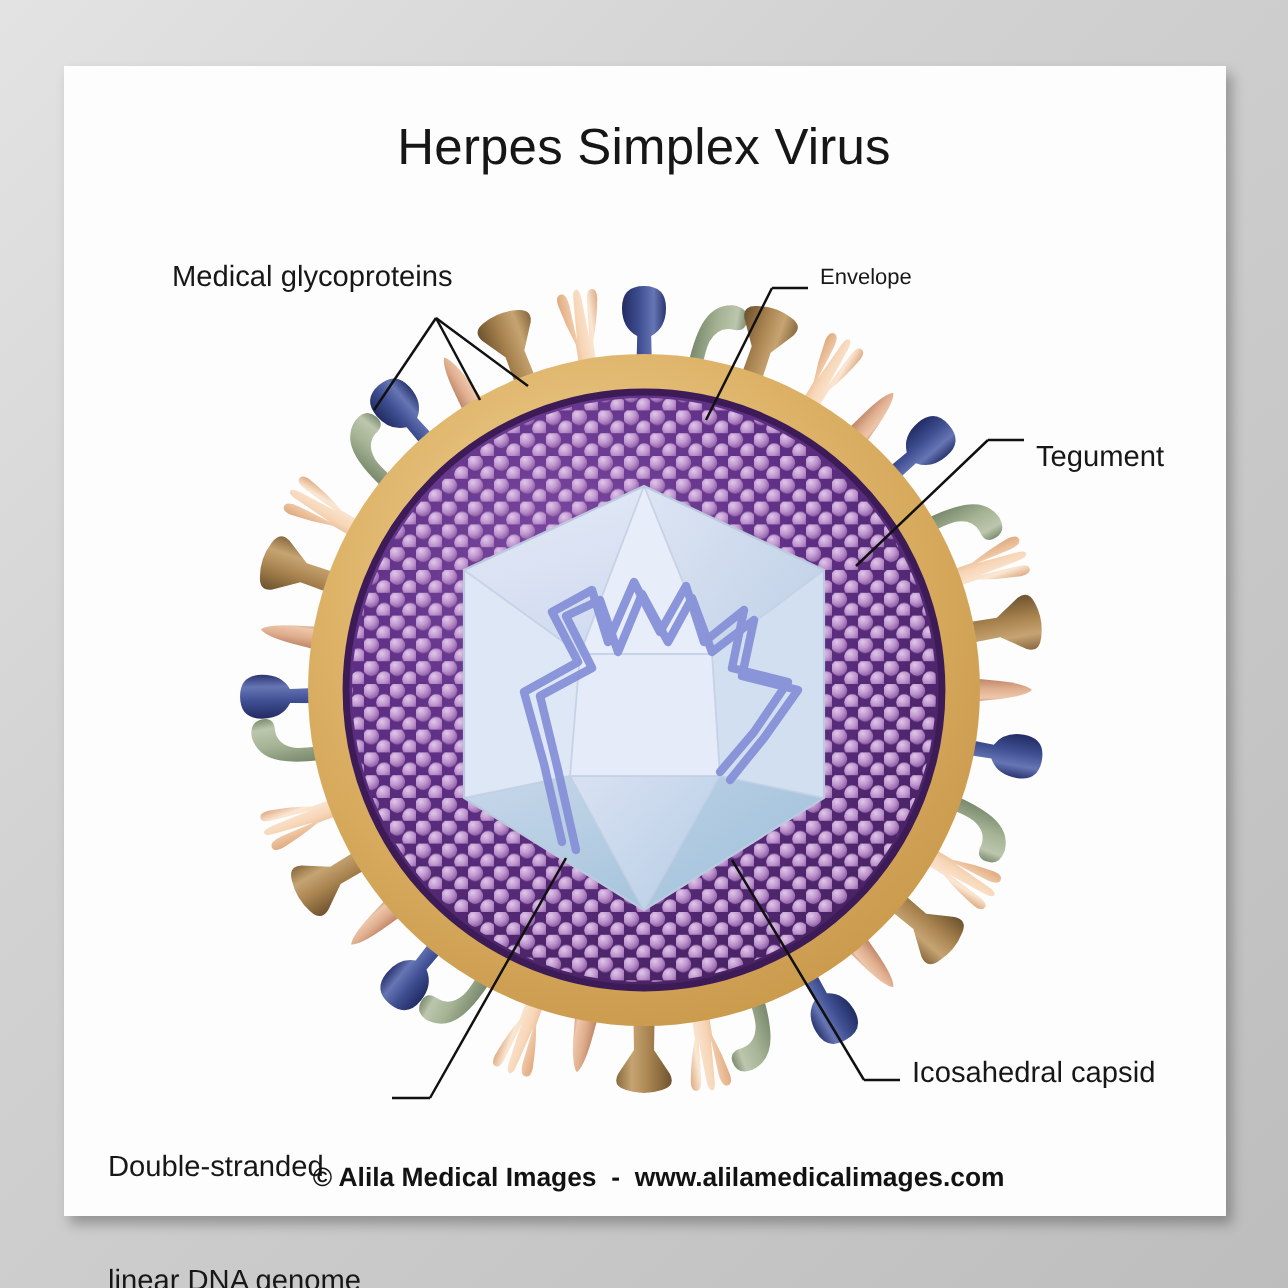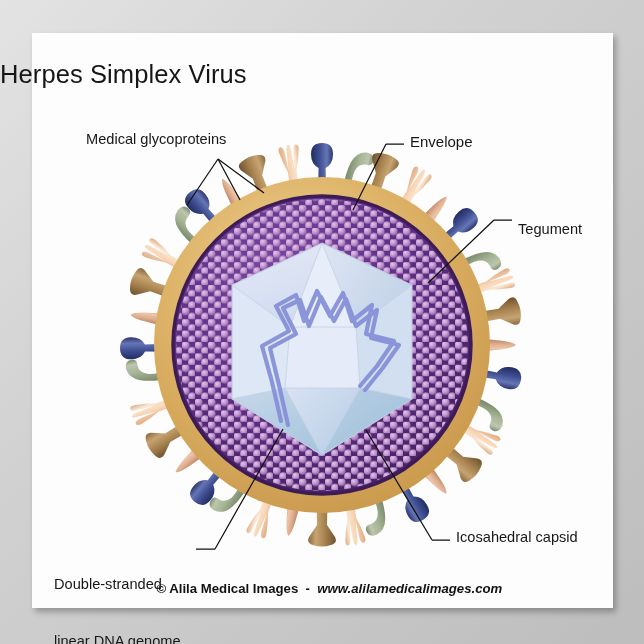--- a/index.html
+++ b/index.html
@@ -14,33 +14,33 @@
     position:absolute;left:32px;top:33px;width:581px;height:575px;
     background:#fdfdfd;
     box-shadow:3px 4px 6px rgba(0,0,0,0.28);
   }
   #art{position:absolute;left:0;top:0;width:644px;height:644px;}
   .lbl{
     position:absolute;color:#171717;white-space:pre;
     font-family:"Liberation Sans","DejaVu Sans",sans-serif;
   }
   #title{
-    left:0;right:0;top:60px;text-align:left;
+    left:0;right:0;top:60px;text-align:center;
     font-size:25.5px;letter-spacing:.1px;color:#161616;
   }
   #lbl-glyco{left:86px;top:131px;font-size:14.6px;}
-  #lbl-env{left:410px;top:133px;font-size:15px;}
+  #lbl-env{left:410px;top:133px;font-size:11px;}
   #lbl-teg{left:518px;top:209px;font-size:14.6px;margin-top:12px;}
   #lbl-caps{left:456px;top:529px;font-size:14.6px;}
   #lbl-dna{left:54px;top:537px;font-size:14.6px;line-height:19px;}
   #copy{
     left:0;right:0;bottom:33px;text-align:center;font-size:13.2px;
     color:#121212;font-weight:bold;
   }
-  #copy .url{font-style:italic;}
+  #copy .url{}
 </style>
 </head>
 <body>
 
 <div id="stage">
 
   <svg id="bg" width="644" height="644" viewBox="0 0 644 644">
     <defs>
       <linearGradient id="bgGrad" x1="0" y1="0" x2="1" y2="1">
         <stop offset="0" stop-color="#e3e3e3"></stop>

